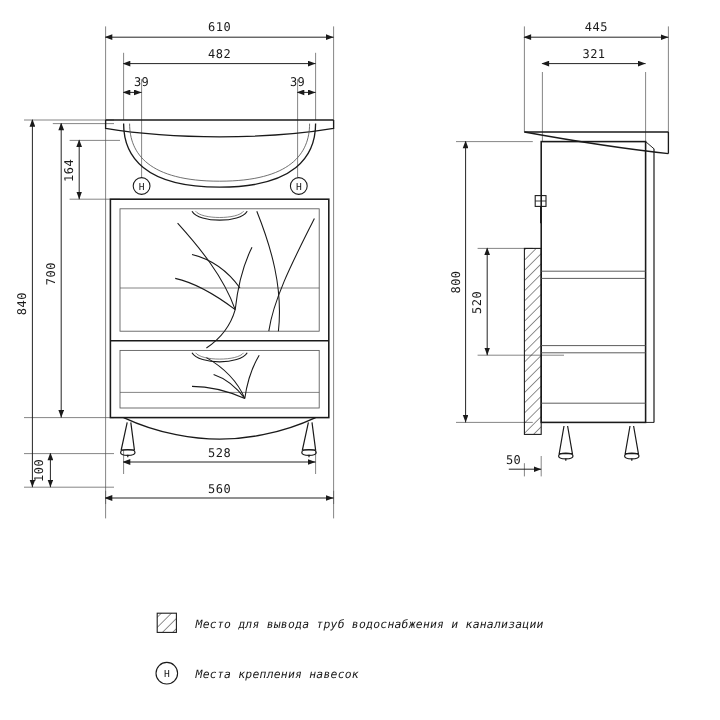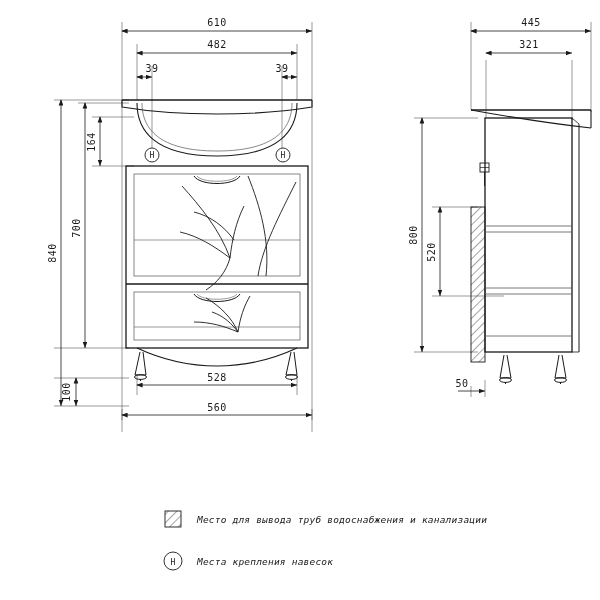--- a/index.html
+++ b/index.html
@@ -10,21 +10,20 @@
   body {
     width: 600px;
     height: 600px;
     font-family: "Liberation Sans", sans-serif;
     overflow: hidden;
   }
   #stage {
     position: relative;
     width: 480px;
     height: 600px;
-    margin-left: 34px;
   }
   svg#drawing {
     position: absolute;
     left: 0;
     top: 0;
     width: 600px;
     height: 600px;
     display: block;
   }
   .dim-text {

